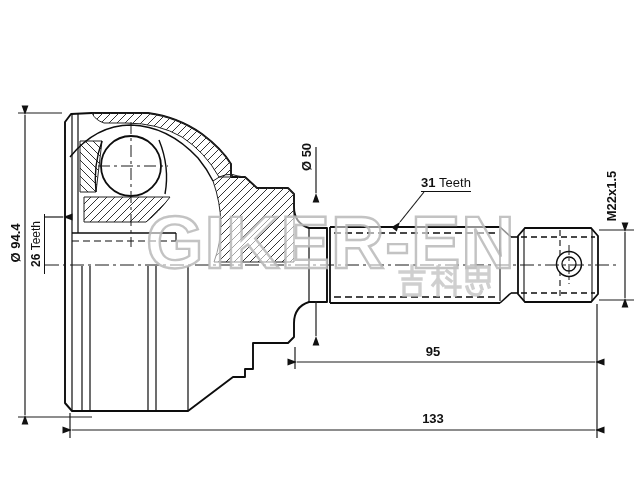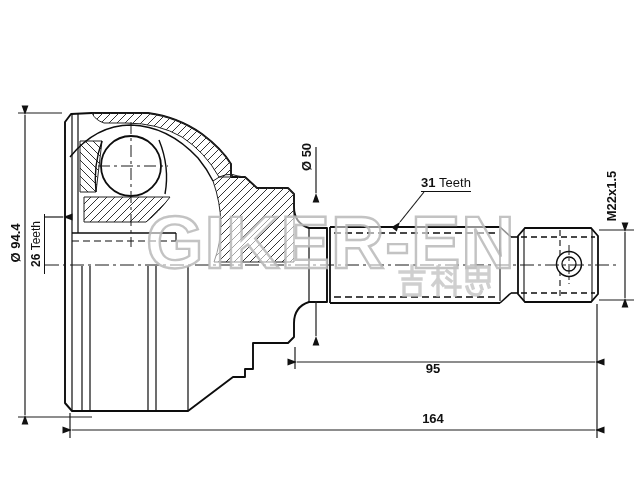--- a/index.html
+++ b/index.html
@@ -155,17 +155,17 @@
 
 <div class="dimlabel rot" style="left:288px;top:150px;width:38px;">Ø 50</div>
 
 <div class="dimlabel ul" style="left:421px;top:176px;">
   <span>31</span>
   <span class="unit">Teeth</span>
 </div>
 
 <div class="dimlabel rot" style="left:582px;top:189px;width:60px;">M22x1.5</div>
 
-<div class="dimlabel ctr" style="left:413px;top:345px;width:40px;margin-top:17px;">95</div>
+<div class="dimlabel ctr" style="left:413px;top:345px;width:40px;">95</div>
 
-<div class="dimlabel ctr" style="left:407px;top:412px;width:52px;">164</div>
+<div class="dimlabel ctr" style="left:407px;top:412px;width:52px;">133</div>
 
 </div>
 
 </body></html>

